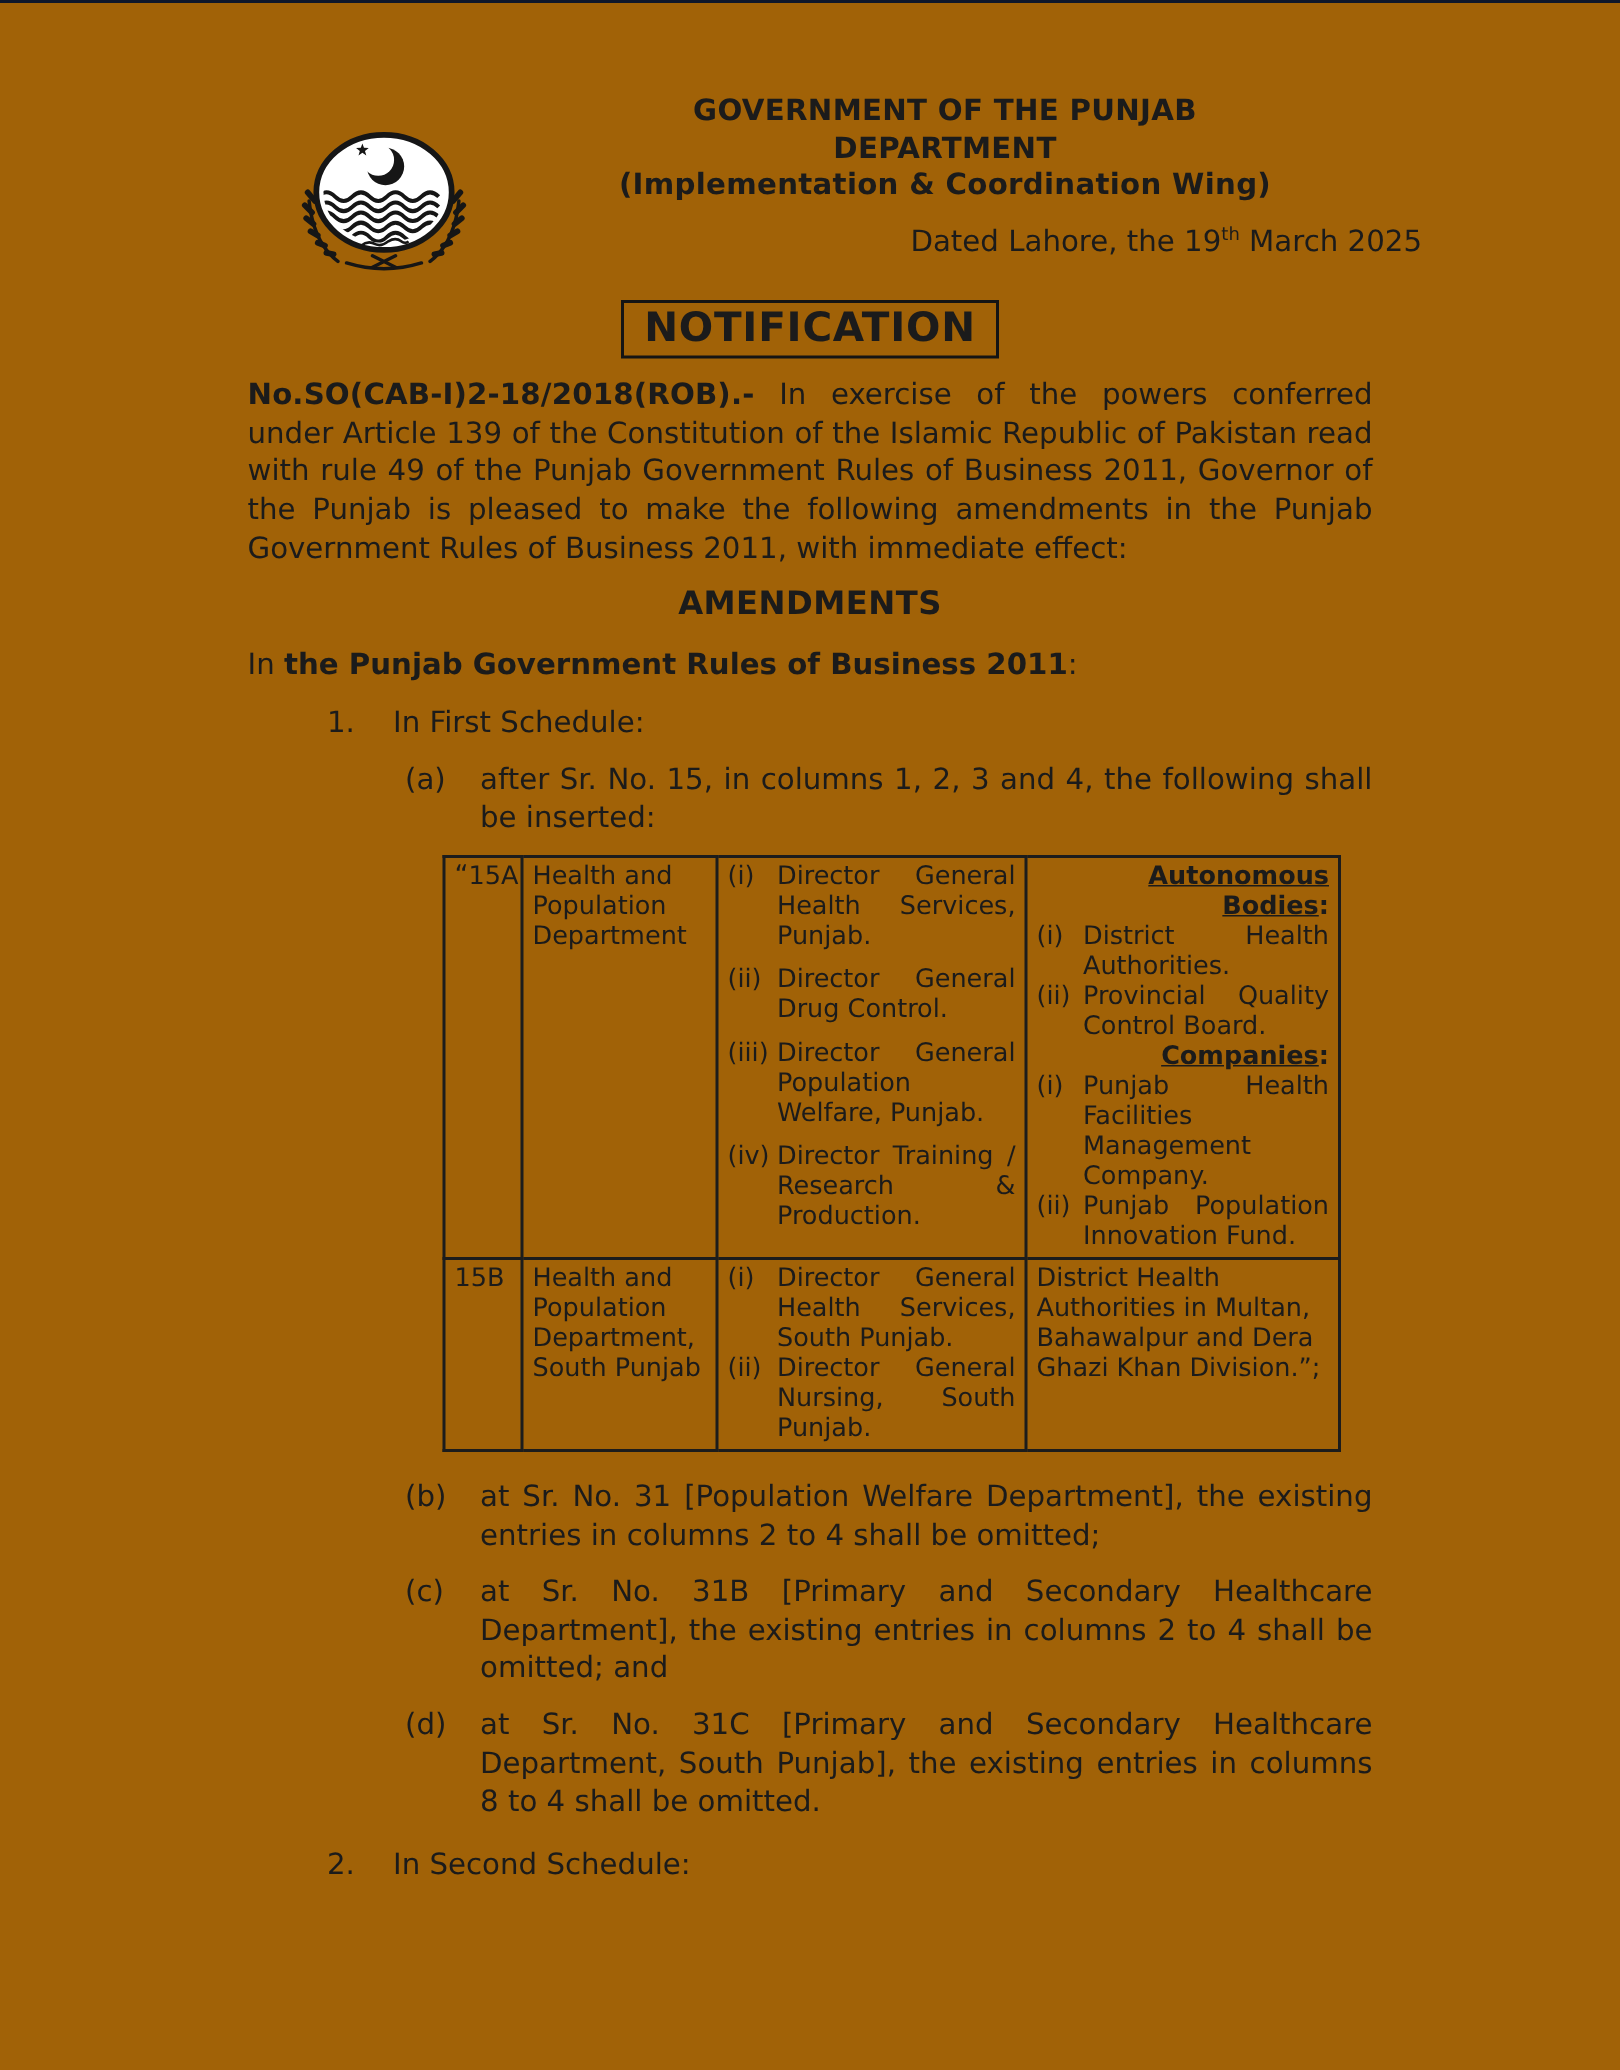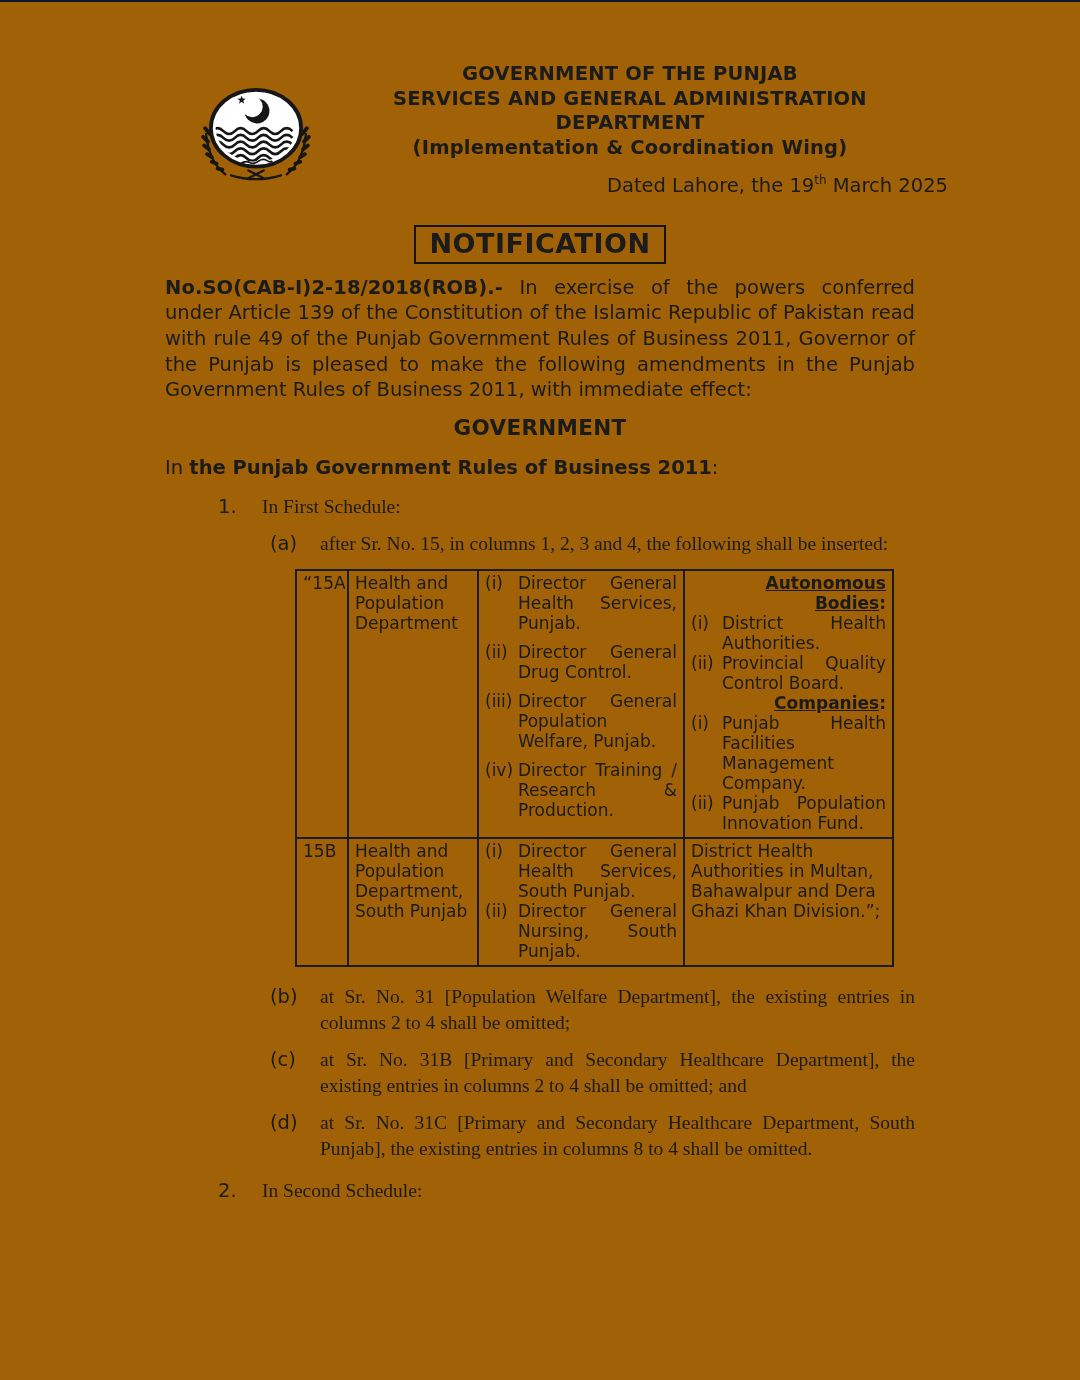--- a/index.html
+++ b/index.html
@@ -13,21 +13,21 @@
   .date sup{font-size:12px;}
   .notif-wrap{margin-top:28px;text-align:center;}
   .notif{display:inline-block;border:2.5px solid #141414;padding:1px 13px 3px;
          font-weight:700;font-size:27px;letter-spacing:.5px;}
   .intro{margin:11px 165px 0;text-align:justify;font-size:19.5px;line-height:25.6px;}
   .intro b{letter-spacing:.1px;}
   .amend{margin-top:12px;text-align:center;font-weight:700;font-size:21.5px;letter-spacing:.3px;}
   .preamble{margin:16px 165px 0;font-size:19.5px;}
   .clause{display:flex;font-size:19.5px;line-height:25.6px;}
   .clause .mk{flex:0 0 44px;}
-  .clause .tx{flex:1;text-align:left;font-family:Liberation Serif, serif;}
+  .clause .tx{flex:1;text-align:left;}
   .c-l1{margin:15px 165px 0 218px;}
   .c-l2{margin:12px 165px 0 270px;}
   .c-l2 .mk{flex:0 0 50px;}
   .c-l2 .tx{text-align:justify;}
   table.rob{margin:12px 0 0 295px;border-collapse:collapse;table-layout:fixed;width:597px;
             font-size:17px;line-height:20px;}
   table.rob th,table.rob td{border:2px solid #1c1c1c;vertical-align:top;padding:2px 6px 4px;
             text-align:left;box-sizing:border-box;overflow:hidden;}
   table.rob th{font-weight:700;text-align:justify;padding-top:1px;}
   .cell-just{text-align:justify;}
@@ -86,33 +86,32 @@
       <path d="M14,61 q6,-6 12,0 t12,0 t12,0 t12,0 t12,0 t12,0 t12,0"></path>
       <path d="M14,68 q6,-6 12,0 t12,0 t12,0 t12,0 t12,0 t12,0 t12,0"></path>
       <path d="M14,75 q6,-6 12,0 t12,0 t12,0 t12,0 t12,0 t12,0 t12,0"></path>
     </g>
 
     <path d="M44,81 q5,-4 10,-1 q4,2 9,-2 q5,-3 9,0 q3,2 5,0" stroke="#161616" stroke-width="1.8" fill="none"></path>
   </svg>
 
   <div class="hdr">
     <div class="l">GOVERNMENT OF THE PUNJAB</div>
-    <div class="l">SERVICES AND GENERAL ADMINISTRATION</div>
     <div class="l">DEPARTMENT</div>
     <div class="l">(Implementation &amp; Coordination Wing)</div>
     <div class="date"><span>Dated Lahore, the 19</span><sup>th</sup><span> March 2025</span></div>
   </div>
 
   <div class="notif-wrap">
     <div class="notif">NOTIFICATION</div>
   </div>
 
   <p class="intro"><b>No.SO(CAB-I)2-18/2018(ROB).-</b><span> In exercise of the powers conferred under Article 139 of the Constitution of the Islamic Republic of Pakistan read with rule 49 of the Punjab Government Rules of Business 2011, Governor of the Punjab is pleased to make the following amendments in the Punjab Government Rules of Business 2011, with immediate effect:</span></p>
 
-  <div class="amend">GOVERNMENT</div>
+  <div class="amend">AMENDMENTS</div>
 
   <div class="preamble"><span>In </span><b>the Punjab Government Rules of Business 2011</b><span>:</span></div>
 
   <div class="clause c-l1">
     <span class="mk">1.</span>
     <span class="tx">In First Schedule:</span>
   </div>
 
   <div class="clause c-l2">
     <span class="mk">(a)</span>

